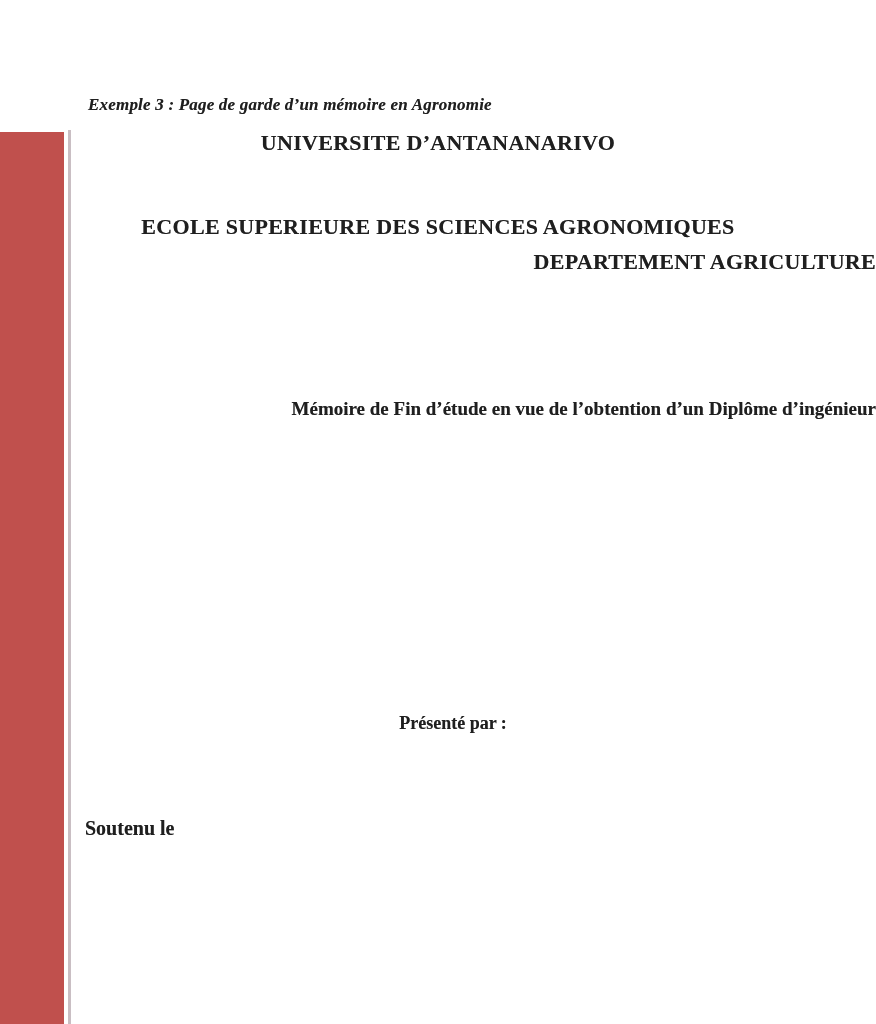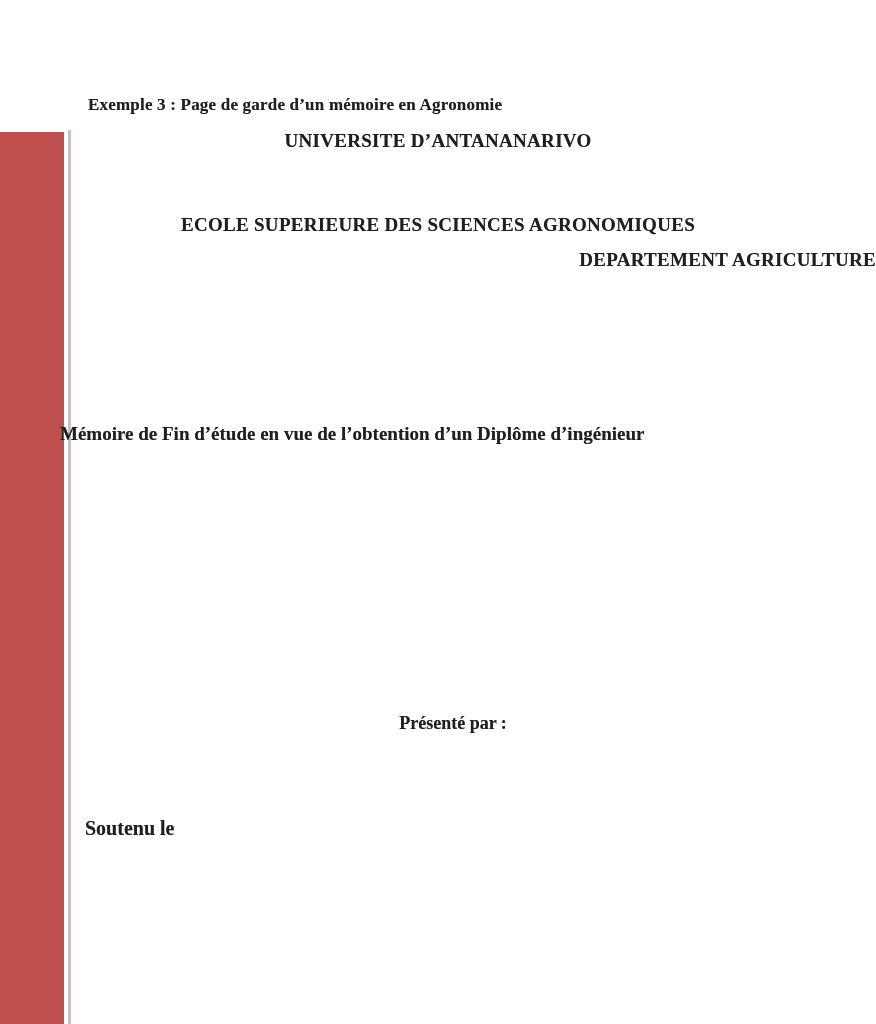--- a/index.html
+++ b/index.html
@@ -38,40 +38,41 @@
     filter: blur(0.6px);
   }
   .caption-line {
     position: absolute;
     left: 88px;
     top: 95px;
     font-size: 17px;
     font-weight: 700;
     letter-spacing: 0.2px;
     white-space: nowrap;
+    font-style: italic;
   }
   .center-line {
     position: absolute;
     left: 0;
     right: 0;
     text-align: center;
     font-weight: 700;
-    font-size: 19px;
+    font-size: 22px;
     letter-spacing: 0.3px;
     white-space: nowrap;
   }
   #university-line   { top: 130px; }
   #school-line       { top: 214px; }
   #department-line   { top: 249px; text-align: right; }
   #degree-statement {
     position: absolute;
     left: 60px;
     right: 0;
-    top: 421px;
-    text-align: left;
+    top: 396px;
+    text-align: right;
     font-weight: 700;
     font-size: 19px;
     line-height: 26px;
   }
   #thesis-title {
     position: absolute;
     left: 55px;
     right: 0;
     top: 544px;
     text-align: center;

